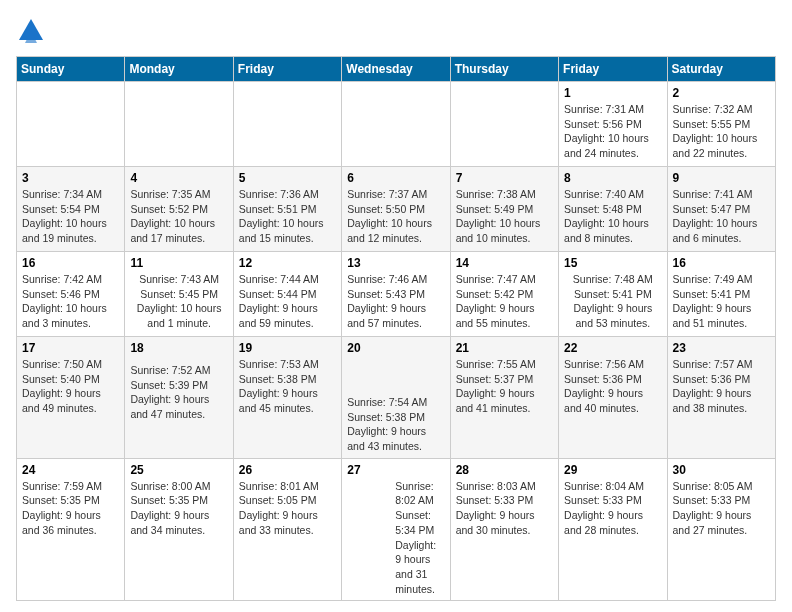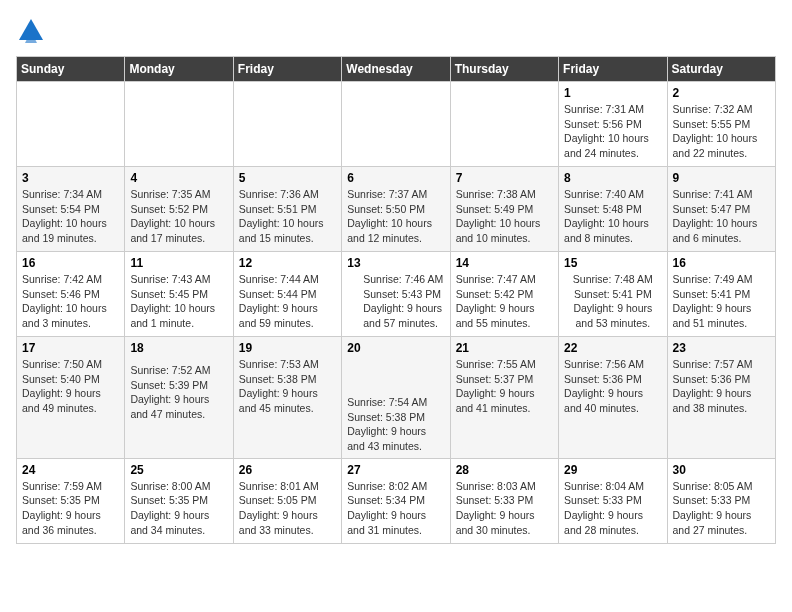--- a/index.html
+++ b/index.html
@@ -42,21 +42,21 @@
     .subtitle {
       font-size: 15px;
       color: #555;
     }
     table {
       width: 100%;
       border-collapse: collapse;
       table-layout: fixed;
     }
     thead th {
-      background: #404040;
+      background: #0369a1;
       color: #fff;
       font-size: 12px;
       font-weight: bold;
       padding: 5px 4px;
       border: 1px solid #ccc;
       text-align: left;
     }
     tbody td {
       border: 1px solid #ccc;
       vertical-align: top;
@@ -181,33 +181,33 @@
       </tr>
       <tr>
         <td>
           <span class="day-num">16</span>
           <div class="day-info" style="white-space: pre-line;">Sunrise: 7:42 AM
 Sunset: 5:46 PM
 Daylight: 10 hours and 3 minutes.</div>
         </td>
         <td>
           <span class="day-num">11</span>
-          <div class="day-info" style="white-space: pre-line;">Sunrise: 7:43 AM
+          <div class="day-info" style="white-space: pre-line; text-align: center;">Sunrise: 7:43 AM
 Sunset: 5:45 PM
 Daylight: 10 hours and 1 minute.</div>
         </td>
         <td>
           <span class="day-num">12</span>
           <div class="day-info" style="white-space: pre-line;">Sunrise: 7:44 AM
 Sunset: 5:44 PM
 Daylight: 9 hours and 59 minutes.</div>
         </td>
         <td>
           <span class="day-num">13</span>
-          <div class="day-info" style="white-space: pre-line; margin-left: 16px;">Sunrise: 7:46 AM
+          <div class="day-info" style="white-space: pre-line;">Sunrise: 7:46 AM
 Sunset: 5:43 PM
 Daylight: 9 hours and 57 minutes.</div>
         </td>
         <td>
           <span class="day-num">14</span>
           <div class="day-info" style="white-space: pre-line;">Sunrise: 7:47 AM
 Sunset: 5:42 PM
 Daylight: 9 hours and 55 minutes.</div>
         </td>
         <td>
@@ -281,21 +281,21 @@
 Daylight: 9 hours and 34 minutes.</div>
         </td>
         <td>
           <span class="day-num">26</span>
           <div class="day-info" style="white-space: pre-line;">Sunrise: 8:01 AM
 Sunset: 5:05 PM
 Daylight: 9 hours and 33 minutes.</div>
         </td>
         <td>
           <span class="day-num">27</span>
-          <div class="day-info" style="white-space: pre-line;">Sunrise: 8:02 AM
+          <div class="day-info" style="white-space: pre-line; margin-left: 48px;">Sunrise: 8:02 AM
 Sunset: 5:34 PM
 Daylight: 9 hours and 31 minutes.</div>
         </td>
         <td>
           <span class="day-num">28</span>
           <div class="day-info" style="white-space: pre-line;">Sunrise: 8:03 AM
 Sunset: 5:33 PM
 Daylight: 9 hours and 30 minutes.</div>
         </td>
         <td>

